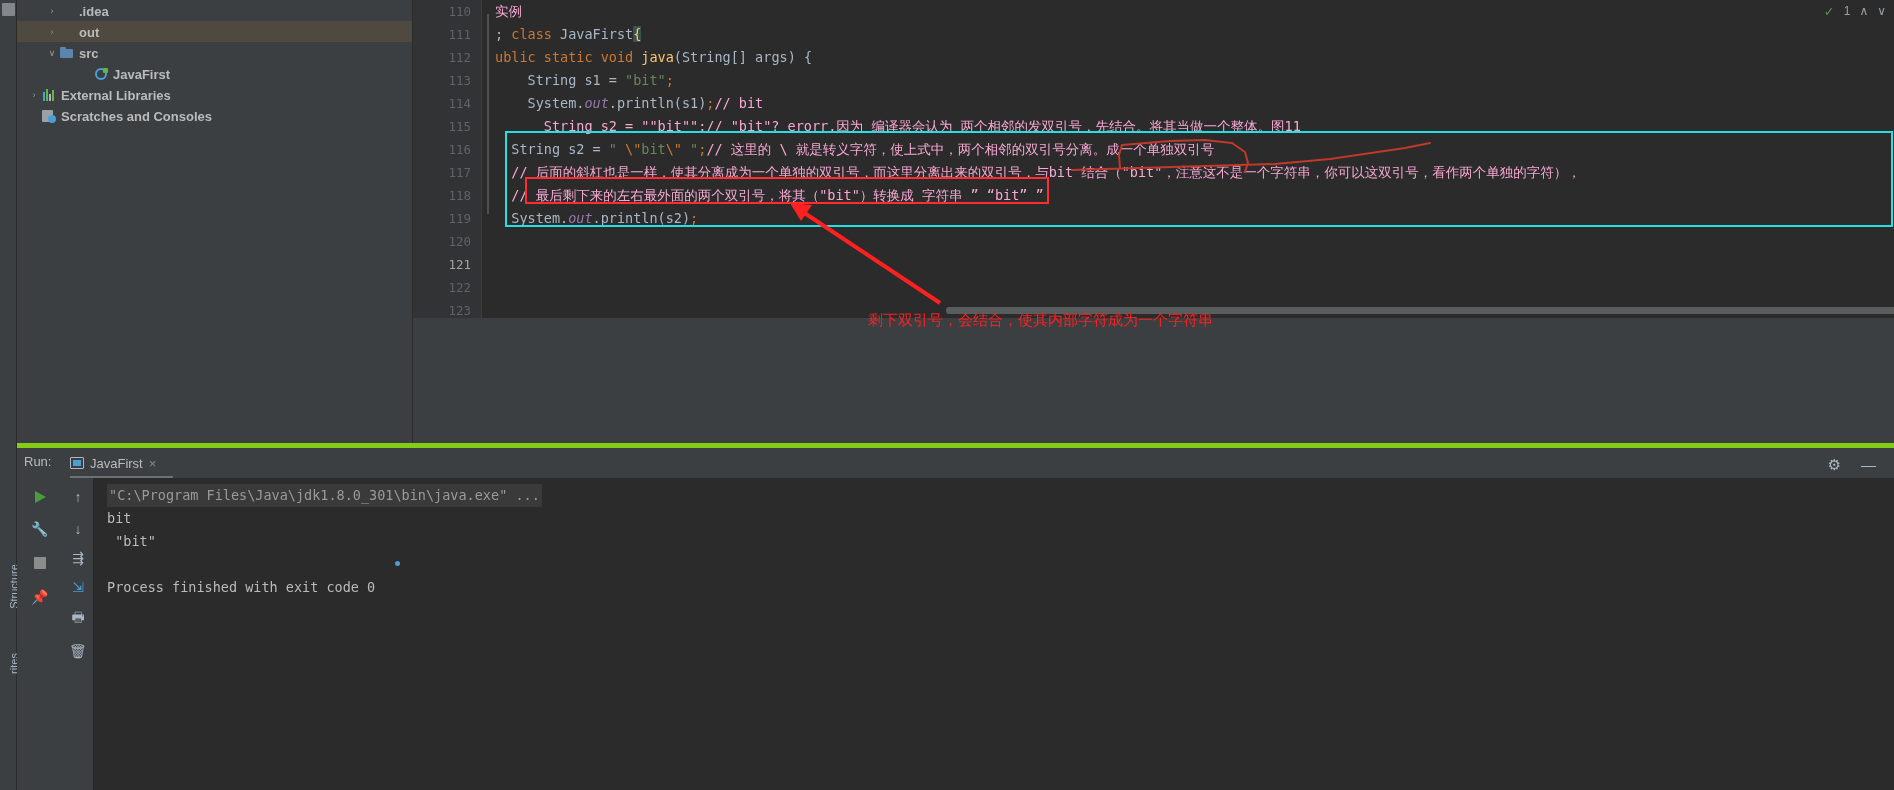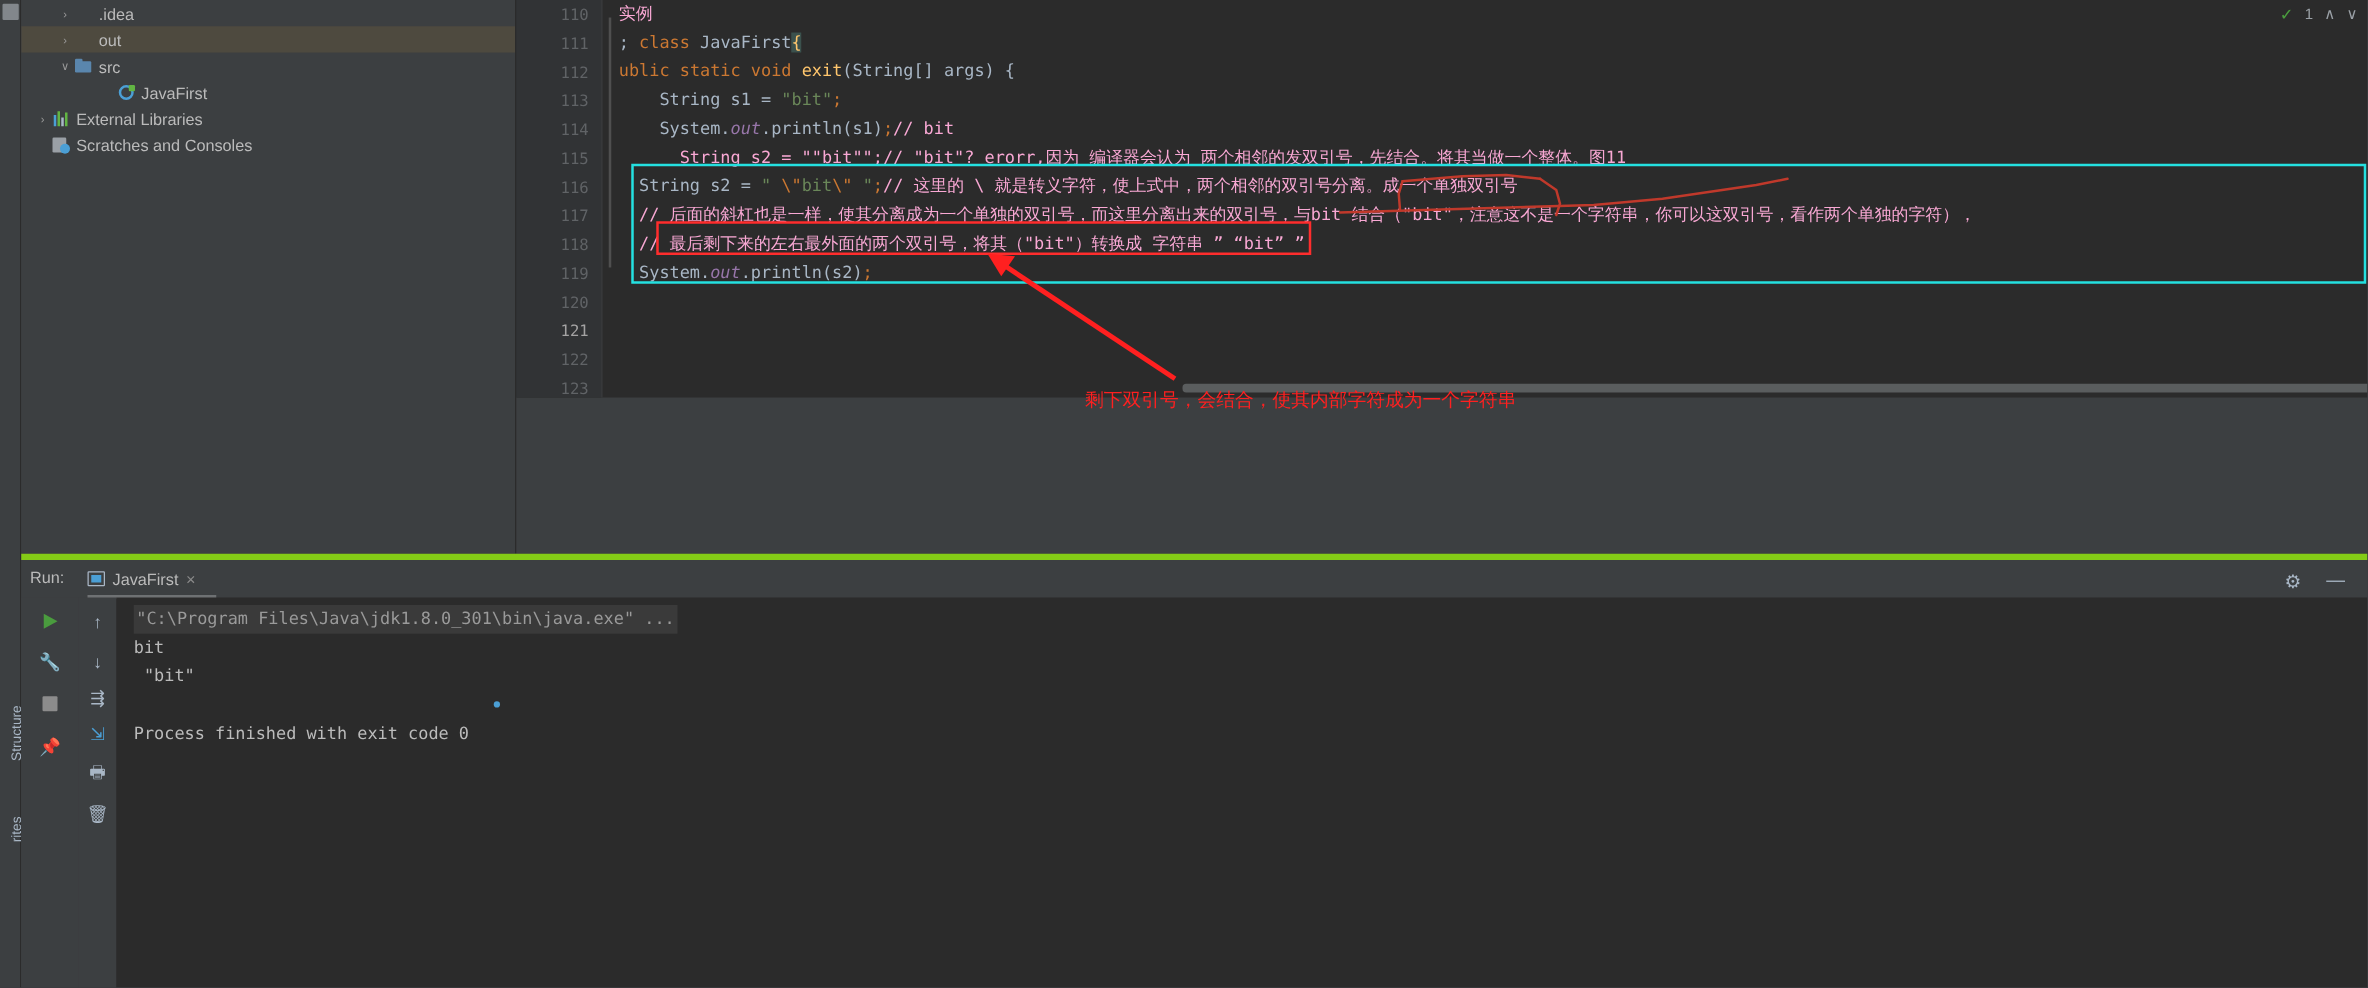--- a/index.html
+++ b/index.html
@@ -77,21 +77,21 @@
   .ic.lib i:nth-child(3){ left: 8px;  height: 7px;  background:#a9b7c6; }
   .ic.lib i:nth-child(4){ left: 11px; height: 11px; background:#62b543; }
   .ic.scr::before {
     content: ""; position: absolute; left: 1px; top: 1px; width: 11px; height: 12px;
     background: #9aa0a6; border-radius: 1px;
   }
   .ic.scr::after {
     content: ""; position: absolute; left: 7px; top: 6px; width: 8px; height: 8px;
     background: #4b9fd5; border-radius: 50%;
   }
-  .tree-label { vertical-align: middle; }
+  .tree-label { vertical-align: middle; font-weight: bold; }
   .tree-path { color: #808080; font-size: 12px; margin-left: 7px; }
 
   .indent-1 { padding-left: 28px; }
   .indent-2 { padding-left: 52px; }
   .indent-3 { padding-left: 76px; }
   .indent-0 { padding-left: 10px; }
 
   
   .editor {
     position: absolute; left: 413px; top: 0; right: 0; height: 318px;
@@ -275,21 +275,21 @@
       <div class="gutter-row">182</div>
     </div>
     <div class="gutter-sep"></div>
     <div class="strip-a"></div>
 
     <div class="code">
       <div class="cl"><span class="cmt">实例</span></div>
 
       <div class="cl"><span class="plain">; </span><span class="kw">class </span><span class="plain">JavaFirst</span><span class="caret-brace">{</span></div>
 
-      <div class="cl"><span class="kw">ublic </span><span class="kw">static </span><span class="kw">void </span><span style="color:#ffc66d">exit</span><span class="plain">(String[] args) {</span></div>
+      <div class="cl"><span class="kw">ublic </span><span class="kw">static </span><span class="kw">void </span><span style="color:#ffc66d">java</span><span class="plain">(String[] args) {</span></div>
 
       <div class="cl"><span class="plain">    String s1 = </span><span class="str">"bit"</span><span class="semi">;</span></div>
 
       <div class="cl"><span class="plain">    System.</span><span class="fld">out</span><span class="plain">.println(s1)</span><span class="semi">;</span><span class="cmt">// bit</span></div>
 
       <div class="cl"><span class="cmt">      String s2 = ""bit"";// "bit"? erorr,因为 编译器会认为 两个相邻的发双引号，先结合。将其当做一个整体。图11</span></div>
 
       <div class="cl"><span class="plain">  String s2 = </span><span class="str">" </span><span class="esc">\"</span><span class="str">bit</span><span class="esc">\"</span><span class="str"> "</span><span class="semi">;</span><span class="cmt">// 这里的 \ 就是转义字符，使上式中，两个相邻的双引号分离。成一个单独双引号</span></div>
 
       <div class="cl"><span class="cmt">  // 后面的斜杠也是一样，使其分离成为一个单独的双引号，而这里分离出来的双引号，与bit 结合（"bit"，注意这不是一个字符串，你可以这双引号，看作两个单独的字符），</span></div>

